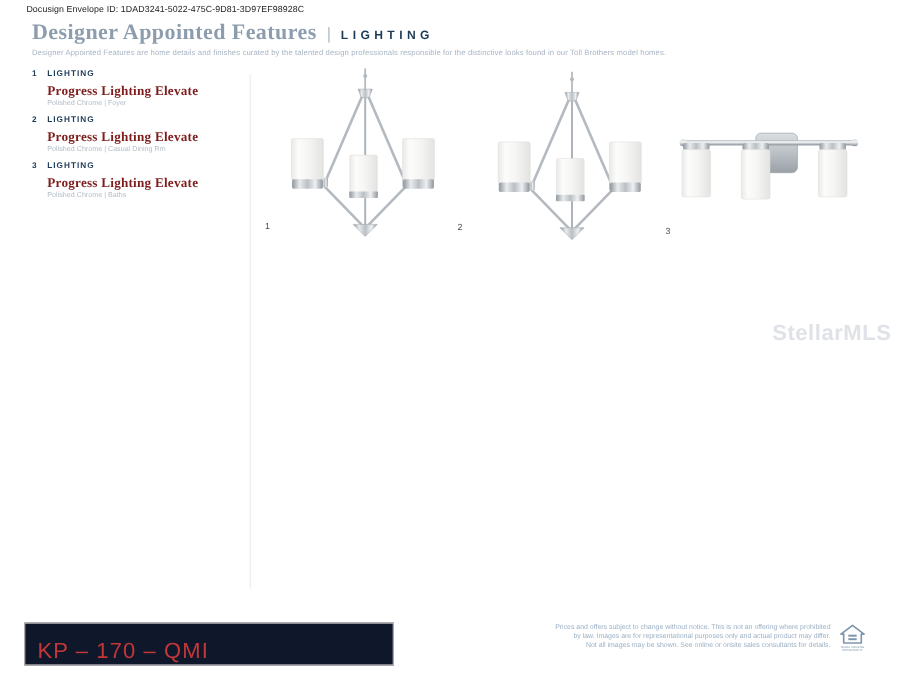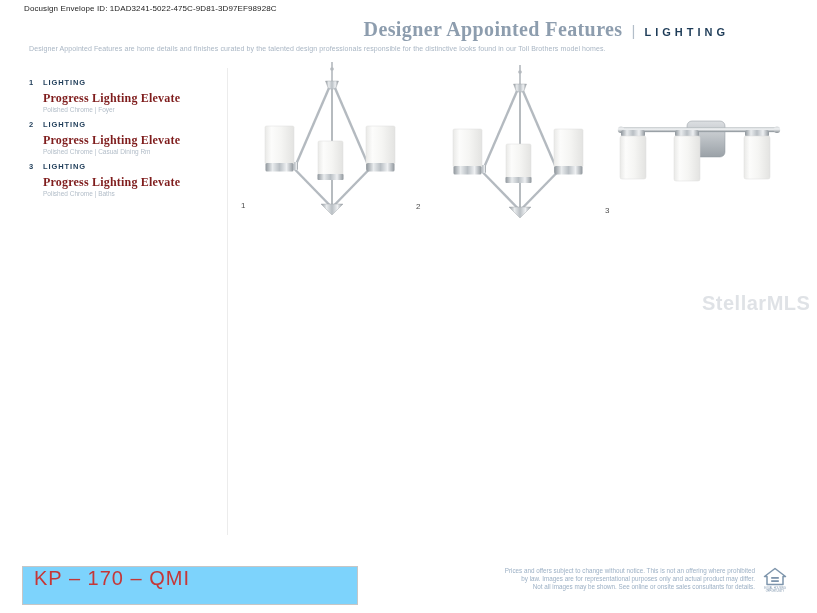--- a/index.html
+++ b/index.html
@@ -2,27 +2,27 @@
 <html><head>
 <meta charset="utf-8">
 <style>
   html,body{margin:0;padding:0;background:#fff;}
   .page{position:relative;width:817px;height:613px;background:#ffffff;overflow:hidden;
         font-family:"Liberation Sans",sans-serif;}
 
   .docusign{position:absolute;left:24px;top:4px;font-size:8px;color:#1c1c1c;letter-spacing:0.1px;}
 
   .header{position:absolute;left:29px;top:18px;width:700px;}
-  .title-row{display:flex;align-items:baseline;gap:9px;justify-content:flex-end;}
+  .title-row{display:flex;align-items:baseline;gap:9px;}
   .title{font-family:"Liberation Serif",serif;font-weight:600;font-size:20px;color:#8d9dae;letter-spacing:0.4px;}
   .sep{color:#b3bec9;font-size:15px;font-weight:300;}
   .section{font-size:11px;font-weight:600;color:#1e3c58;letter-spacing:4px;}
   .subtitle{margin-top:4px;font-size:7px;color:#a9b6c4;letter-spacing:0.1px;}
 
-  .feature-list{position:absolute;left:29px;top:78px;width:198px;}
+  .feature-list{position:absolute;left:29px;top:62px;width:198px;}
   .feature-item{margin-bottom:7px;}
   .feature-head{font-size:7.5px;line-height:9px;font-weight:700;color:#1e3c58;letter-spacing:0.9px;}
   .feature-num{display:inline-block;width:14px;letter-spacing:0;}
   .feature-product{margin:5px 0 1px 14px;font-family:"Liberation Serif",serif;font-weight:600;
                    font-size:12px;line-height:13px;color:#7f1d1d;letter-spacing:0.2px;}
   .feature-detail{margin-left:14px;font-size:6.5px;line-height:7px;color:#b2bdc8;}
 
   .divider{position:absolute;left:227px;top:68px;width:1px;height:467px;background:#ececec;}
 
   .fig{position:absolute;}
@@ -30,22 +30,22 @@
   .fig-chandelier-2{left:440px;top:65px;width:160px;height:160px;}
   .fig-vanity{left:612px;top:117px;width:170px;height:85px;}
   .fig-num{position:absolute;font-size:8px;color:#4c4c4c;}
   .fig-num-1{left:241px;top:201px;}
   .fig-num-2{left:416px;top:202px;}
   .fig-num-3{left:605px;top:206px;}
 
   .watermark{position:absolute;left:702px;top:292px;font-size:20px;font-weight:600;
              color:rgba(197,203,210,0.55);letter-spacing:0.5px;text-align:right;}
 
-  .code-box{position:absolute;left:22px;top:566px;width:334px;height:37px;background:#7dd3fc;
-            border:1px solid #c6c6c6;display:flex;align-items:flex-start;}
+  .code-box{position:absolute;left:22px;top:566px;width:334px;height:37px;background:#0f172a;
+            border:1px solid #c6c6c6;display:flex;align-items:flex-end;}
   .code-text{margin-left:11px;font-size:20px;color:#c53737;letter-spacing:1px;}
 
   .disclaimer{position:absolute;right:62px;top:567px;width:270px;text-align:right;
               font-size:6.3px;line-height:8px;color:#9cb0c5;}
 
   .eho{position:absolute;left:763px;top:567px;width:24px;height:27px;}
 </style>
 </head>
 <body>
 

